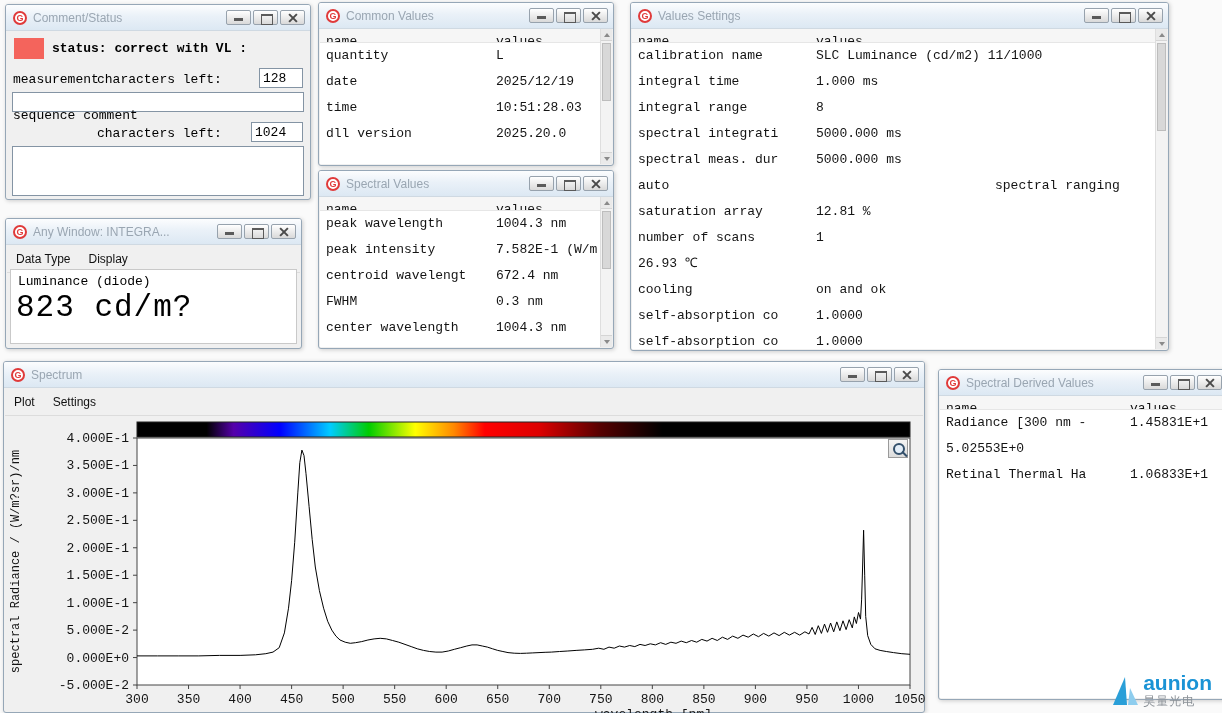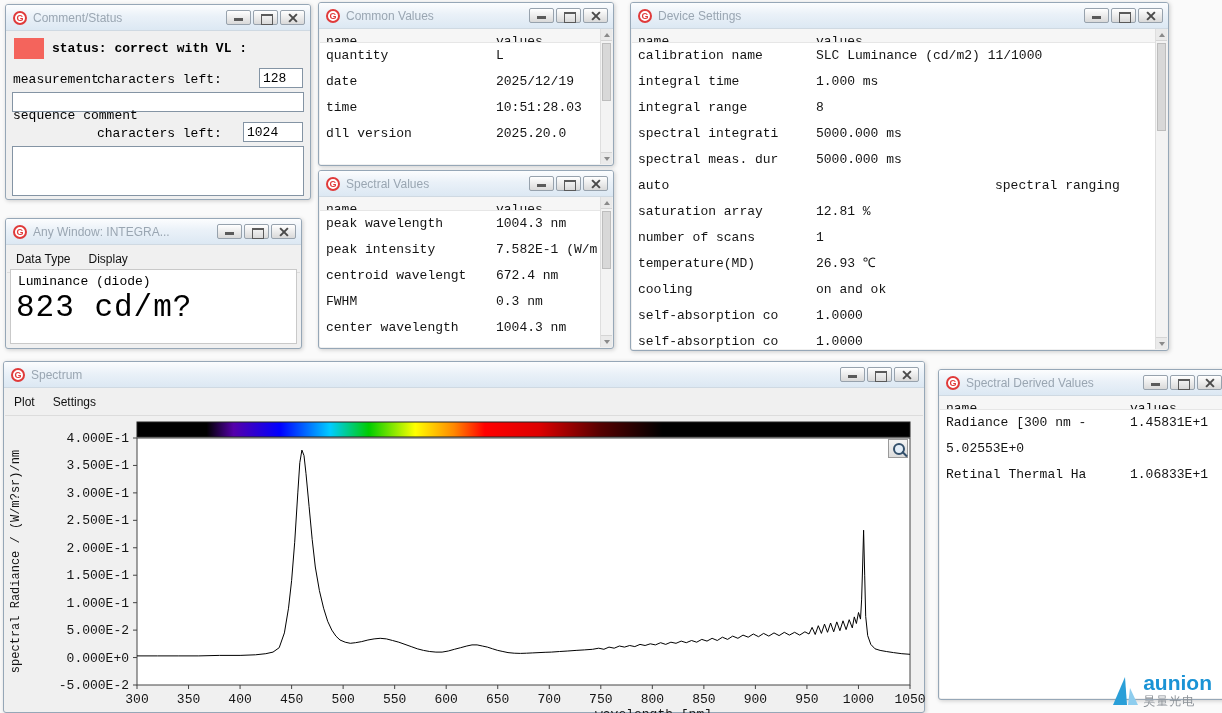--- a/index.html
+++ b/index.html
@@ -123,21 +123,21 @@
     </span>
   </div>
   <span class="status-swatch" style="background: rgb(244, 100, 92);"></span>
   <span class="status-text mono">status: correct with VL :</span>
   <span class="cs-lbl mono" style="left:7px;top:67px;">measurement</span>
   <span class="cs-lbl mono" style="left:91px;top:67px;">characters left:</span>
   <input class="count-box" style="right: 7px; top: 63px; width: 44px;" value="128">
   <input class="line-input" style="top: 87px;" value="">
   <span class="cs-lbl mono" style="left:7px;top:103px;">sequence comment</span>
   <span class="cs-lbl mono" style="left:91px;top:121px;">characters left:</span>
-  <input class="count-box" style="right: 7px; top: 117px; width: 60px;" value="1024">
+  <input class="count-box" style="right: 7px; top: 117px; width: 52px;" value="1024">
   <textarea class="multi-input" style="top: 141px; height: 50px;"></textarea>
 </div>
 
 <div class="window" style="left:5px;top:218px;width:297px;height:131px;">
   <div class="titlebar">
     <span class="gicon">G</span>
     <span class="title">Any Window: INTEGRA...</span>
     <span class="winbtns">
       <span class="wbtn min"></span>
       <span class="wbtn max"></span>
@@ -235,21 +235,21 @@
       <div class="sarrow up"></div>
       <div class="sthumb"></div>
       <div class="sarrow down"></div>
     </div>
   </div>
 </div>
 
 <div class="window" style="left:630px;top:2px;width:539px;height:349px;">
   <div class="titlebar">
     <span class="gicon">G</span>
-    <span class="title">Device Settings</span>
+    <span class="title">Values Settings</span>
     <span class="winbtns">
       <span class="wbtn min"></span>
       <span class="wbtn max"></span>
       <span class="wbtn close"></span>
     </span>
   </div>
   <div class="vtable cols178">
     <div class="thead">
       <div class="tcell c0">name</div>
       <div class="tcell c1">values</div>
@@ -281,21 +281,20 @@
         </div>
         <div class="trow">
           <div class="tcell c0">saturation array</div>
           <div class="tcell c1">12.81 %</div>
         </div>
         <div class="trow">
           <div class="tcell c0">number of scans</div>
           <div class="tcell c1">1</div>
         </div>
         <div class="trow">
-          <div class="tcell c0">temperature(MD)</div>
           <div class="tcell c1">26.93 ℃</div>
         </div>
         <div class="trow">
           <div class="tcell c0">cooling</div>
           <div class="tcell c1">on and ok</div>
         </div>
         <div class="trow">
           <div class="tcell c0">self-absorption co</div>
           <div class="tcell c1">1.0000</div>
         </div>

